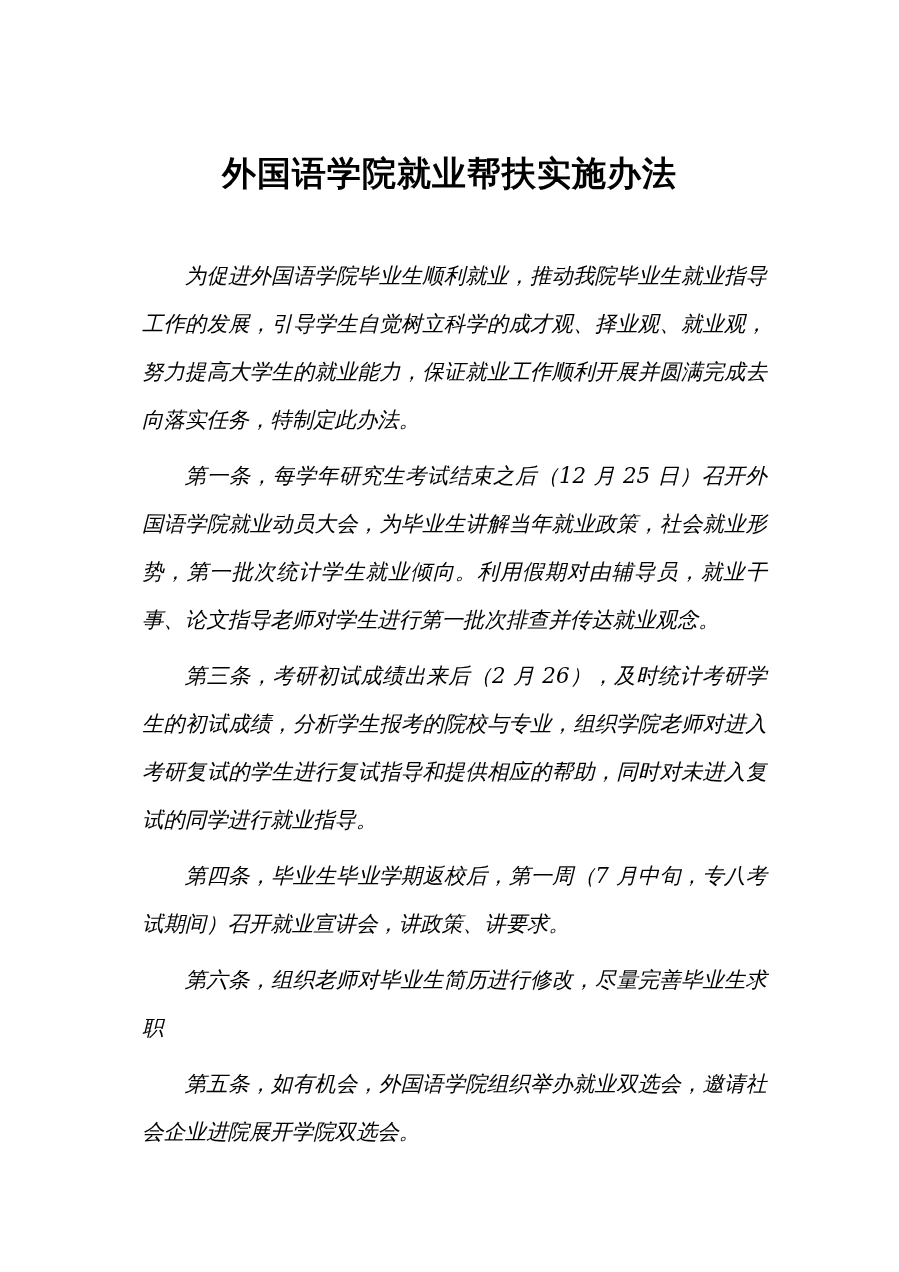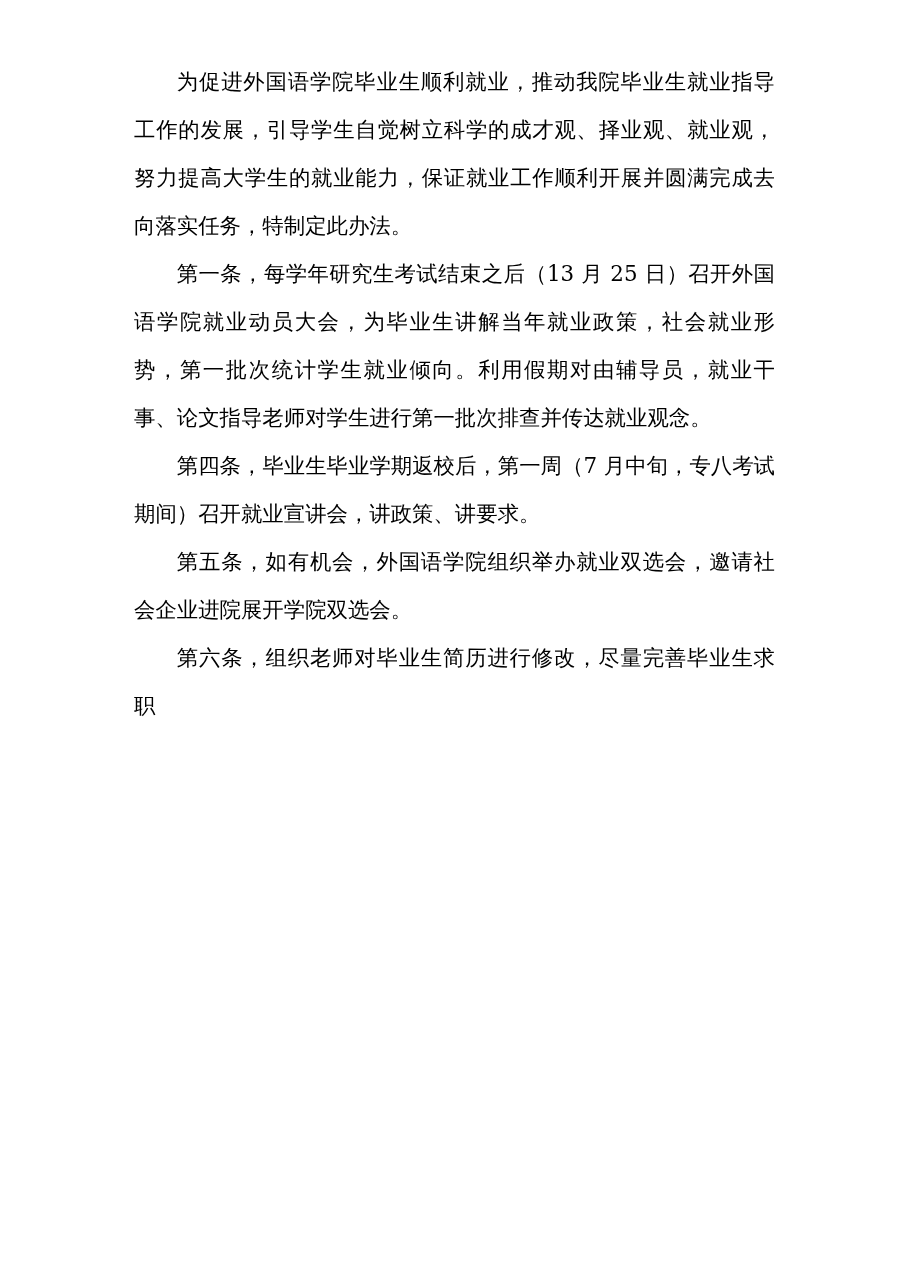--- a/index.html
+++ b/index.html
@@ -28,30 +28,33 @@
     letter-spacing: 1px;
     white-space: nowrap;
   }
   .doc-body {
     margin: 58px 124px 0 134px;
     font-size: 21.4px;
     line-height: 48px;
     text-align: justify;
   }
   .doc-body p {
-    margin: 0;
+    margin: 8px;
     padding: 0;
     text-indent: 2em;
+    font-style: italic;
   }
 </style>
 </head>
 <body>
 
 <div class="page">
+  <h1 class="doc-title">外国语学院就业帮扶实施办法</h1>
 
   <div class="doc-body">
     <p>为促进外国语学院毕业生顺利就业，推动我院毕业生就业指导工作的发展，引导学生自觉树立科学的成才观、择业观、就业观，努力提高大学生的就业能力，保证就业工作顺利开展并圆满完成去向落实任务，特制定此办法。</p>
-    <p>第一条，每学年研究生考试结束之后（13 月 25 日）召开外国语学院就业动员大会，为毕业生讲解当年就业政策，社会就业形势，第一批次统计学生就业倾向。利用假期对由辅导员，就业干事、论文指导老师对学生进行第一批次排查并传达就业观念。</p>
+    <p>第一条，每学年研究生考试结束之后（12 月 25 日）召开外国语学院就业动员大会，为毕业生讲解当年就业政策，社会就业形势，第一批次统计学生就业倾向。利用假期对由辅导员，就业干事、论文指导老师对学生进行第一批次排查并传达就业观念。</p>
+    <p>第三条，考研初试成绩出来后（2 月 26），及时统计考研学生的初试成绩，分析学生报考的院校与专业，组织学院老师对进入考研复试的学生进行复试指导和提供相应的帮助，同时对未进入复试的同学进行就业指导。</p>
     <p>第四条，毕业生毕业学期返校后，第一周（7 月中旬，专八考试期间）召开就业宣讲会，讲政策、讲要求。</p>
+    <p>第六条，组织老师对毕业生简历进行修改，尽量完善毕业生求职</p>
     <p>第五条，如有机会，外国语学院组织举办就业双选会，邀请社会企业进院展开学院双选会。</p>
-    <p>第六条，组织老师对毕业生简历进行修改，尽量完善毕业生求职</p>
   </div>
 </div>
 
 </body></html>

